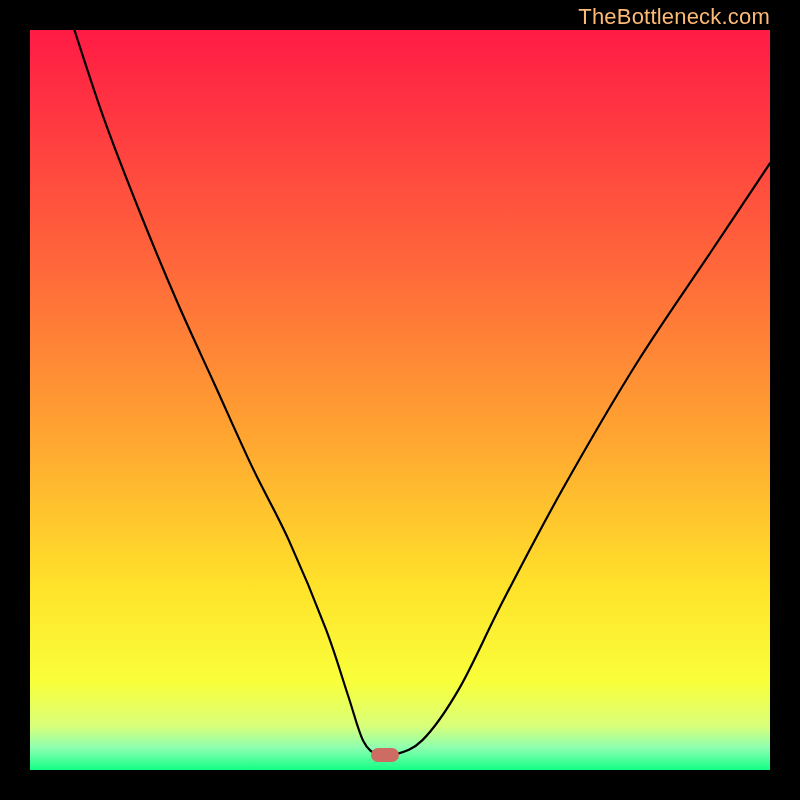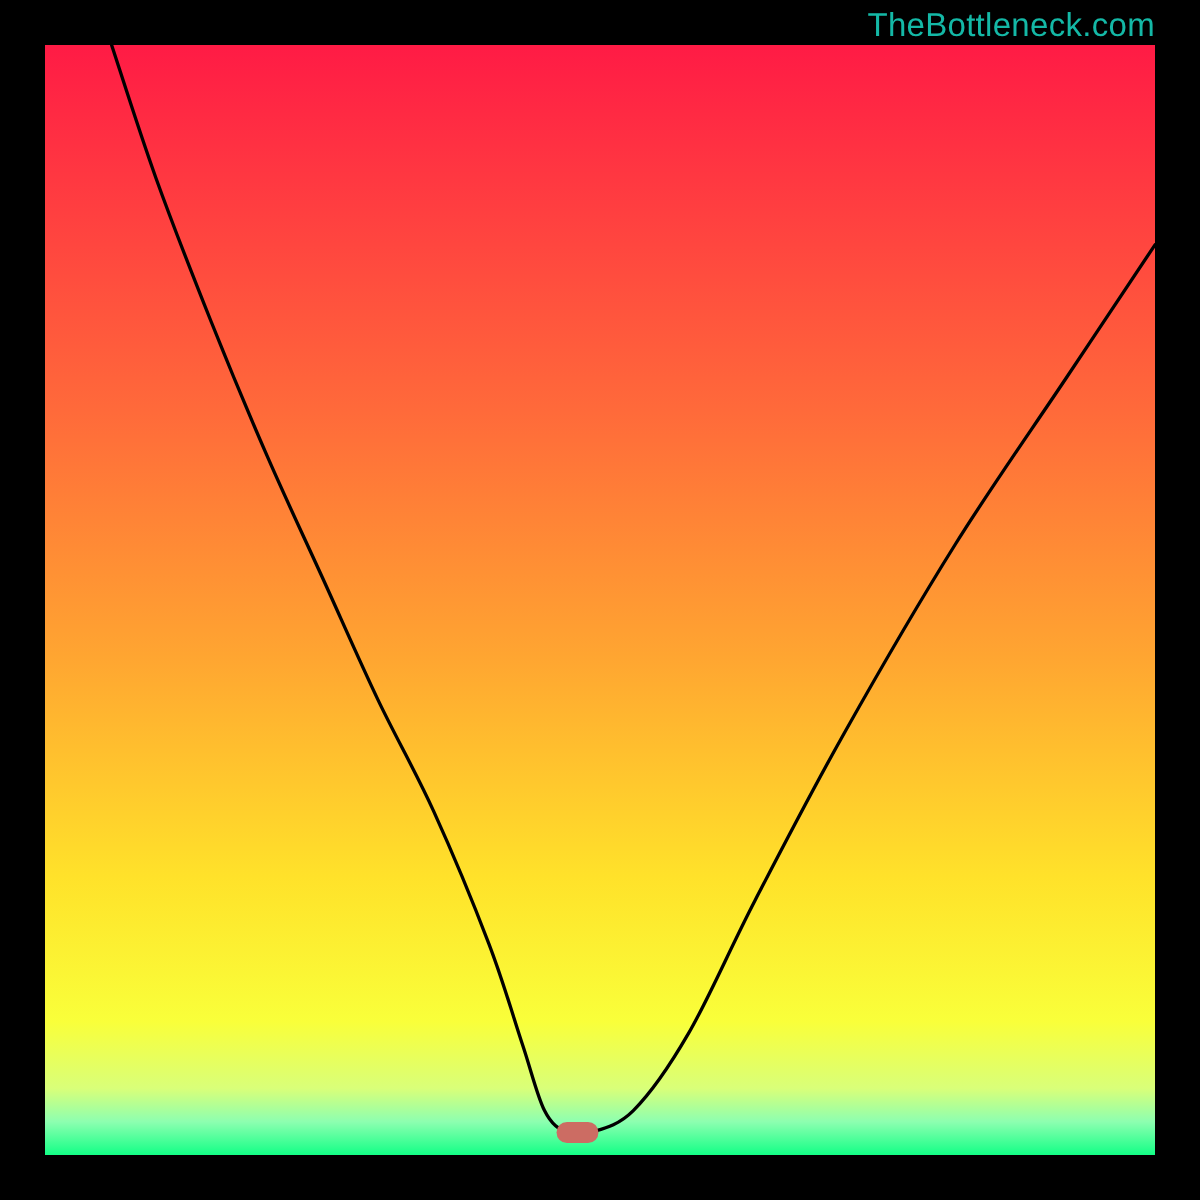--- a/index.html
+++ b/index.html
@@ -32,21 +32,21 @@
       var(--g4) 88%,
       var(--g5) 94%,
       var(--g6) 97%,
       var(--g7) 100%
     );
   }
   .attribution {
     position: absolute;
     top: 4px;
     right: 30px;
-    color: #14b8a6;
+    color: #fdba74;
     font-size: 22px;
     font-weight: 500;
     letter-spacing: 0.2px;
     text-align: center;
   }
   svg.curve {
     position: absolute;
     inset: 0;
     width: 100%;
     height: 100%;

